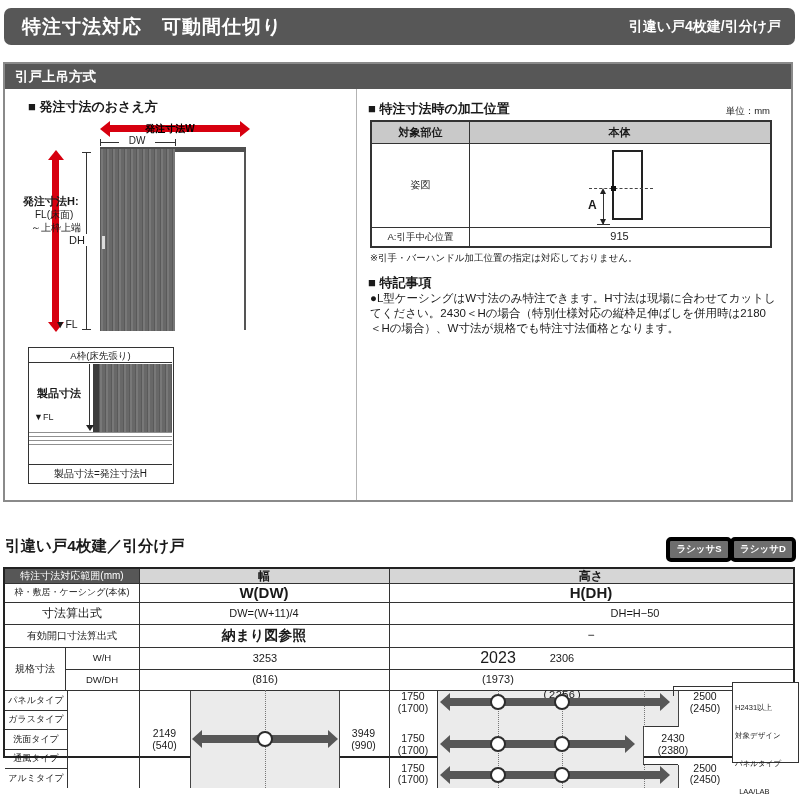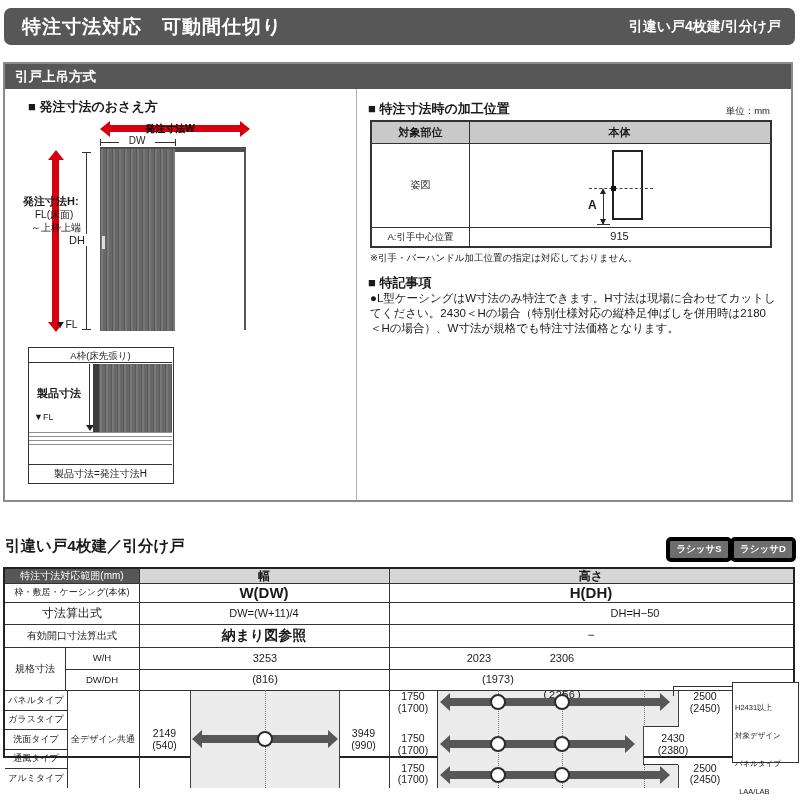--- a/index.html
+++ b/index.html
@@ -180,31 +180,30 @@
 
     <div class="a tc" style="left:0;top:55px;width:134px;height:23px;line-height:23px;font-size:10px;">有効開口寸法算出式</div>
     <div class="a tc b" style="left:134px;top:55px;width:250px;height:23px;line-height:23px;font-size:14px;">納まり図参照</div>
     <div class="a tc" style="left:384px;top:55px;width:404px;height:23px;line-height:23px;font-size:12px;">−</div>
 
     <div class="a tc" style="left:0;top:78px;width:60px;height:43px;line-height:43px;font-size:10px;">規格寸法</div>
     <div class="a tc" style="left:60px;top:78px;width:74px;height:22px;line-height:22px;font-size:9.5px;">W/H</div>
     <div class="a tc" style="left:60px;top:100px;width:74px;height:21px;line-height:21px;font-size:9.5px;">DW/DH</div>
     <div class="a tc" style="left:210px;top:78px;width:100px;height:22px;line-height:22px;font-size:11px;">3253</div>
     <div class="a tc" style="left:210px;top:100px;width:100px;height:21px;line-height:21px;font-size:11px;">(816)</div>
-    <div class="a tc" style="left:424px;top:78px;width:100px;height:22px;line-height:22px;font-size:11px;">2023</div>
+    <div class="a tc" style="left:443px;top:78px;width:100px;height:22px;line-height:22px;font-size:16px;">2023</div>
     <div class="a tc" style="left:507px;top:78px;width:100px;height:22px;line-height:22px;font-size:11px;">2306</div>
     <div class="a tc" style="left:443px;top:100px;width:100px;height:21px;line-height:21px;font-size:11px;">(1973)</div>
     <div class="a tc" style="left:507px;top:116px;width:100px;height:21px;line-height:21px;font-size:11px;font-family:Liberation Mono, monospace;">(2256)</div>
 
     <div class="a tc" style="left:0;top:121px;width:62px;height:20px;line-height:20px;font-size:9px;">パネルタイプ</div>
     <div class="a tc" style="left:0;top:141px;width:62px;height:19px;line-height:19px;font-size:9px;">ガラスタイプ</div>
     <div class="a tc" style="left:0;top:160px;width:62px;height:20px;line-height:20px;font-size:9px;">洗面タイプ</div>
     <div class="a tc" style="left:0;top:180px;width:62px;height:19px;line-height:19px;font-size:9px;">通風タイプ</div>
     <div class="a tc" style="left:0;top:199px;width:62px;height:20px;line-height:20px;font-size:9px;">アルミタイプ</div>
-    <div class="a tc" style="left:62px;top:121px;width:72px;height:98px;line-height:98px;font-size:9px;">全デザイン共通</div>
 
     <div class="a stack" style="left:134px;top:121px;width:51px;height:98px;font-size:10.5px;">
       <span>2149</span>
       <span>(540)</span>
     </div>
     <div class="a stack" style="left:333px;top:121px;width:51px;height:98px;font-size:10.5px;">
       <span>3949</span>
       <span>(990)</span>
     </div>
     <div class="barg" style="left:197px;top:166px;width:126px;"></div>

